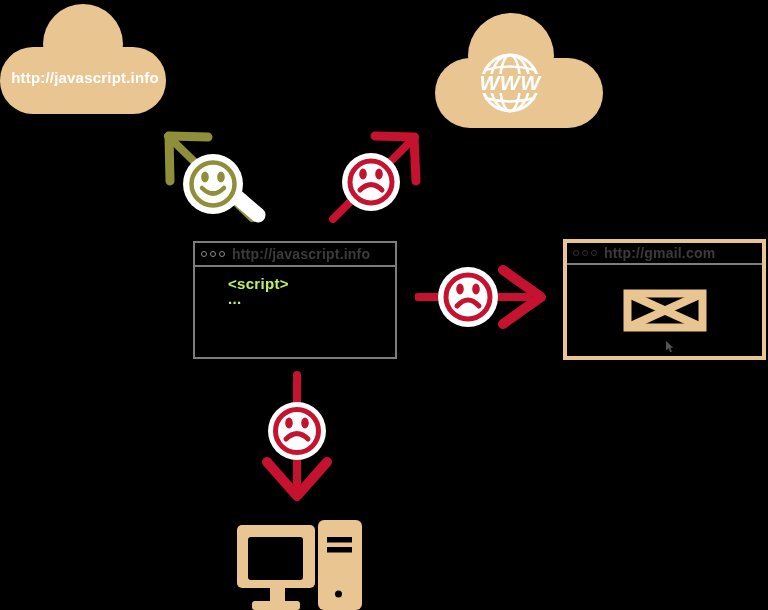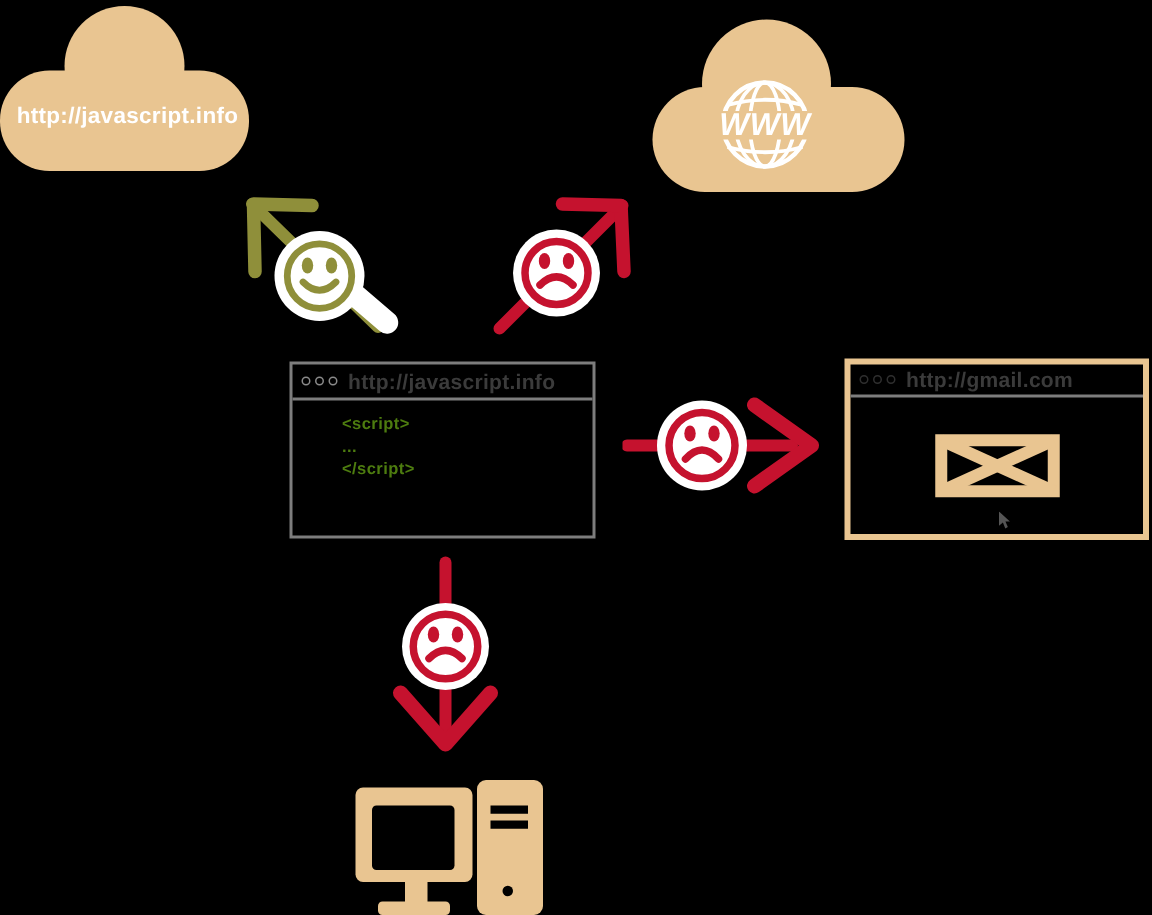--- a/index.html
+++ b/index.html
@@ -32,21 +32,21 @@
   .dots { display:flex; gap:3px; align-items:center; }
   .dot { width:6px; height:6px; border-radius:50%; border:1.7px solid #8a8a8a; }
   #gmail-window .dot { border-color:#2f2f2f; }
   .window-title {
     margin-left:7px;
     font-size:14px; font-weight:bold; color:#3b3b3b;
     letter-spacing:.2px; white-space:nowrap;
   }
   .code { padding:8px 0 0 33px; }
   .code-line {
-    font-size:11px; font-weight:bold; color:#4d7c0f;
+    font-size:15px; font-weight:bold; color:#bef264;
     line-height:17px; letter-spacing:.3px;
   }
   .code-line.dots-line { line-height:13px; }
   .gmail-content { flex:1; display:flex; align-items:center; justify-content:center; }
 
   
   .cloud-label-left {
     position:absolute; left:0; top:66px; width:170px;
     text-align:center; color:#fff;
     font-size:15px; font-weight:600; letter-spacing:.2px;
@@ -109,21 +109,20 @@
     <div class="dots">
       <span class="dot"></span>
       <span class="dot"></span>
       <span class="dot"></span>
     </div>
     <span class="window-title">http://javascript.info</span>
   </div>
   <div class="code">
     <div class="code-line">&lt;script&gt;</div>
     <div class="code-line dots-line">...</div>
-    <div class="code-line">&lt;/script&gt;</div>
   </div>
 </div>
 
 <svg class="abs" style="left:415px;top:262px;" width="135" height="72" viewBox="0 0 135 72">
   <line x1="3" y1="35" x2="113" y2="35" stroke="#c5122e" stroke-width="8" stroke-linecap="round"></line>
   <path d="M 88,8 L 126,35 L 88,62" fill="none" stroke="#c5122e" stroke-width="10" stroke-linecap="round" stroke-linejoin="round"></path>
   <g>
     <circle cx="53" cy="35" r="30" fill="#fff"></circle>
     <circle cx="53" cy="35" r="22" fill="none" stroke="#c5122e" stroke-width="5"></circle>
     <ellipse cx="45" cy="27" rx="3.8" ry="5.4" fill="#c5122e"></ellipse>

